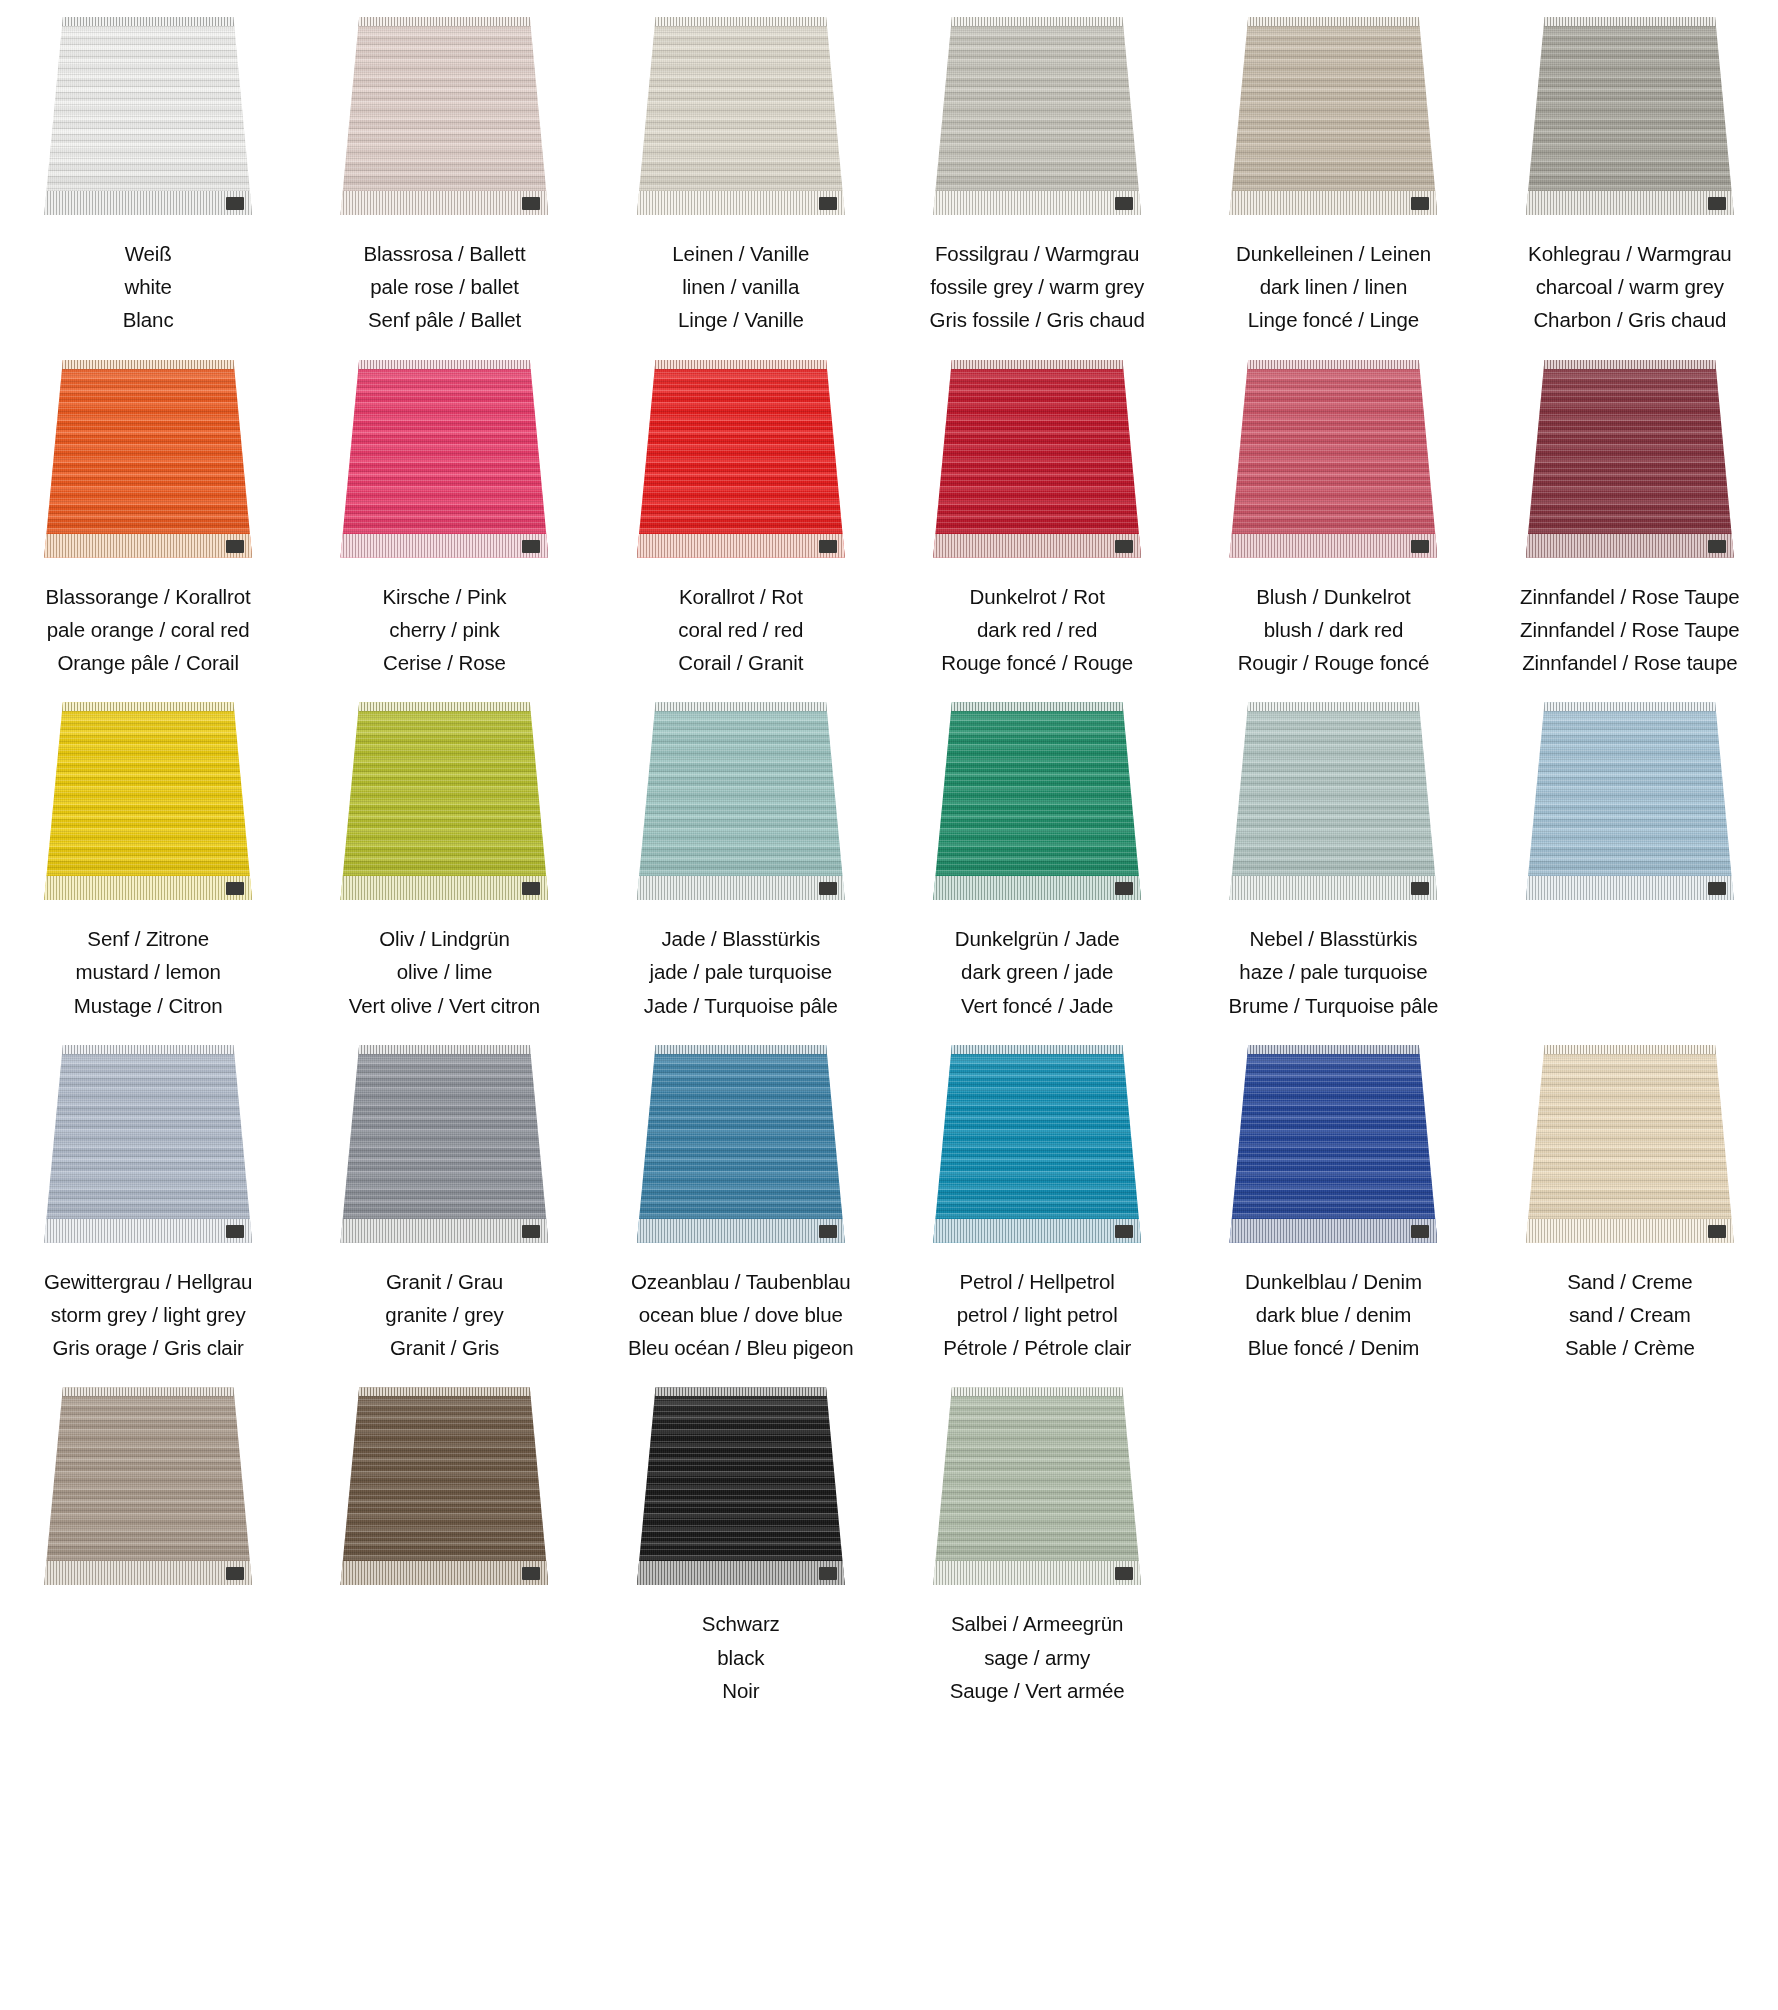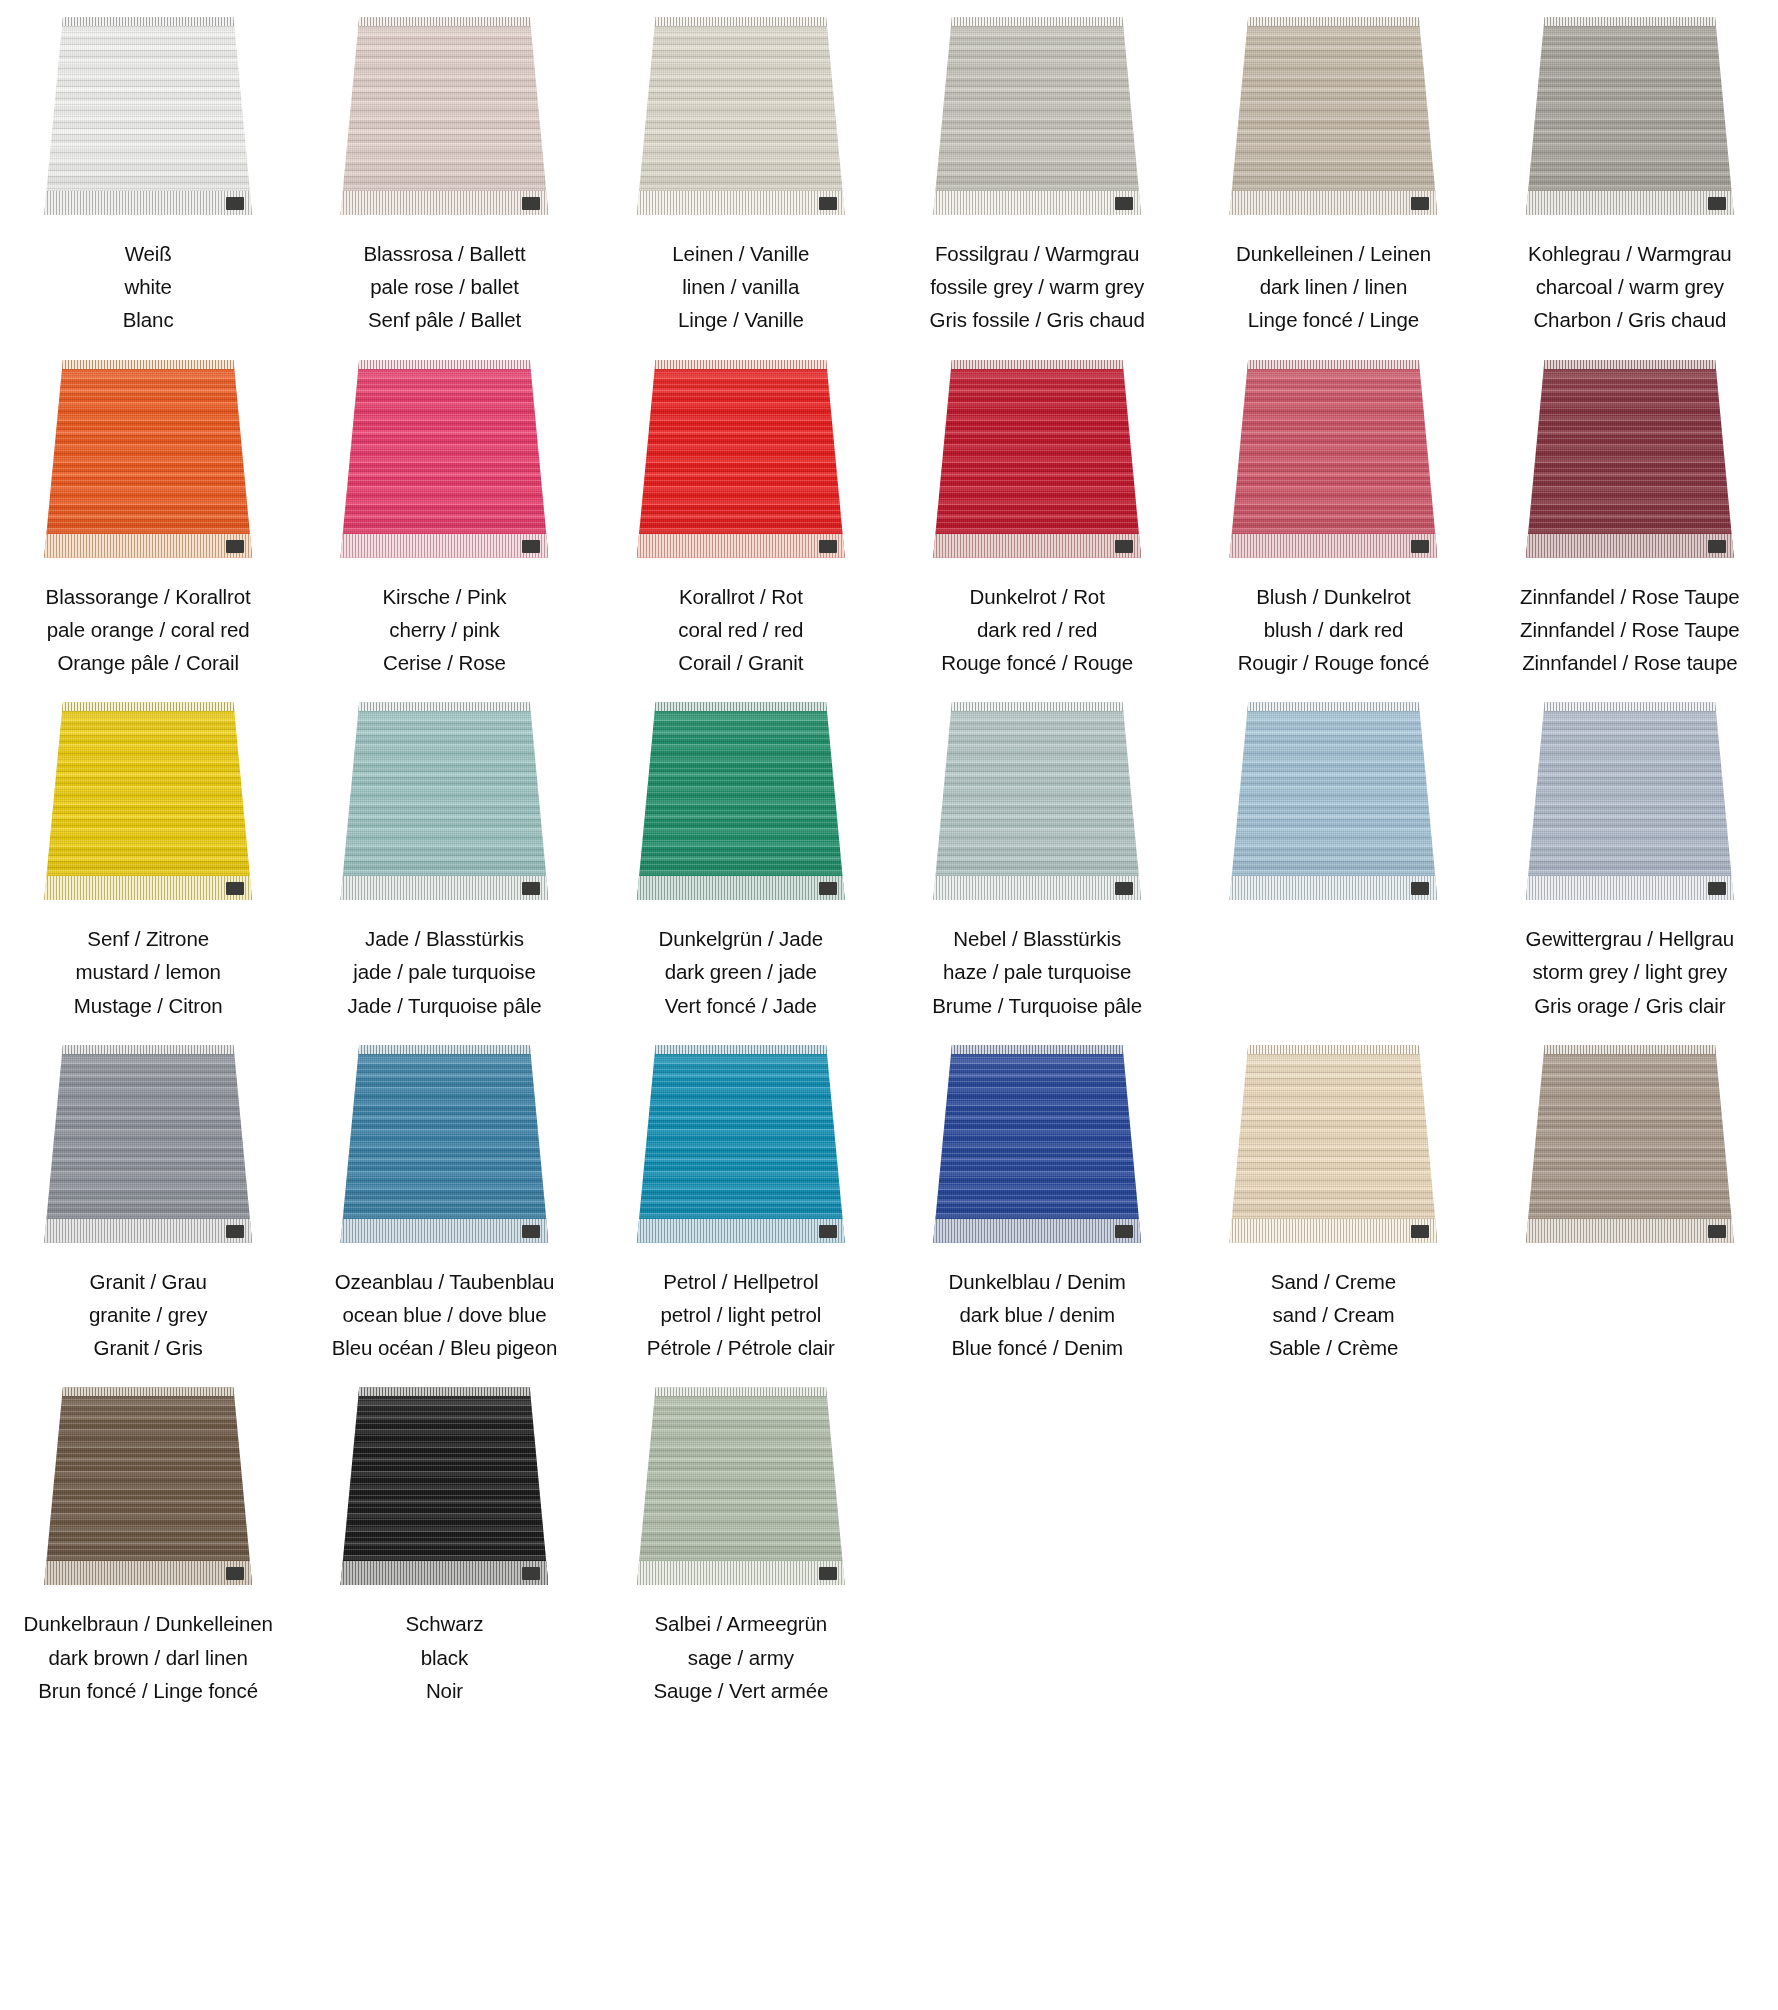--- a/index.html
+++ b/index.html
@@ -363,20 +363,37 @@
           </div>
         </div>
         <div class="labels">
           <div class="lbl-de">Senf / Zitrone</div>
           <div class="lbl-en">mustard / lemon</div>
           <div class="lbl-fr">Mustage / Citron</div>
         </div>
       </div>
       <div class="cell">
         <div class="rug-wrap">
+          <div class="rug" style="background-color: rgb(184, 193, 45);">
+            <div class="weave"></div>
+            <div class="bands"></div>
+            <div class="shade"></div>
+            <div class="fringe-top" style="background-color: rgb(224, 224, 164);"></div>
+            <div class="fringe-bot" style="background-color: rgb(224, 224, 164);"></div>
+            <div class="tag" style="background-color: rgb(58, 58, 56);"></div>
+          </div>
+        </div>
+        <div class="labels">
+          <div class="lbl-de">Oliv / Lindgrün</div>
+          <div class="lbl-en">olive / lime</div>
+          <div class="lbl-fr">Vert olive / Vert citron</div>
+        </div>
+      </div>
+      <div class="cell">
+        <div class="rug-wrap">
           <div class="rug" style="background-color: rgb(157, 198, 195);">
             <div class="weave"></div>
             <div class="bands"></div>
             <div class="shade"></div>
             <div class="fringe-top" style="background-color: rgb(215, 224, 220);"></div>
             <div class="fringe-bot" style="background-color: rgb(215, 224, 220);"></div>
             <div class="tag" style="background-color: rgb(58, 58, 56);"></div>
           </div>
         </div>
         <div class="labels">
@@ -548,25 +565,20 @@
       <div class="cell">
         <div class="rug-wrap">
           <div class="rug" style="background-color: rgb(109, 88, 68);">
             <div class="weave"></div>
             <div class="bands"></div>
             <div class="shade"></div>
             <div class="fringe-top" style="background-color: rgb(189, 174, 154);"></div>
             <div class="fringe-bot" style="background-color: rgb(189, 174, 154);"></div>
             <div class="tag" style="background-color: rgb(58, 58, 56);"></div>
           </div>
-        </div>
-        <div class="labels">
-          <div class="lbl-de">Dunkelbraun / Dunkelleinen</div>
-          <div class="lbl-en">dark brown / darl linen</div>
-          <div class="lbl-fr">Brun foncé / Linge foncé</div>
         </div>
       </div>
       <div class="cell">
         <div class="rug-wrap">
           <div class="rug" style="background-color: rgb(25, 25, 25);">
             <div class="weave"></div>
             <div class="bands"></div>
             <div class="shade"></div>
             <div class="fringe-top" style="background-color: rgb(142, 142, 140);"></div>
             <div class="fringe-bot" style="background-color: rgb(142, 142, 140);"></div>

